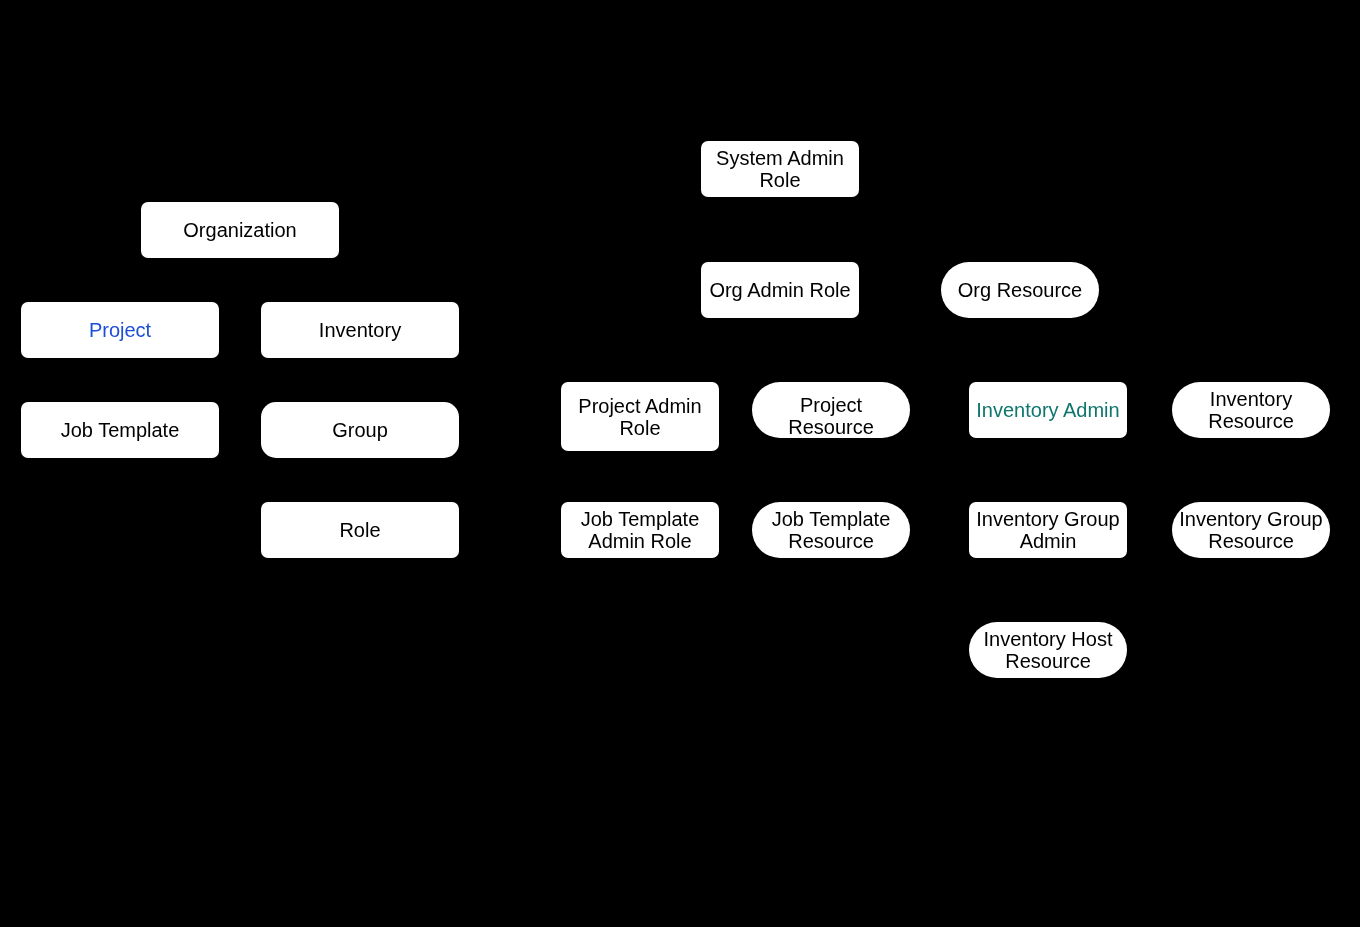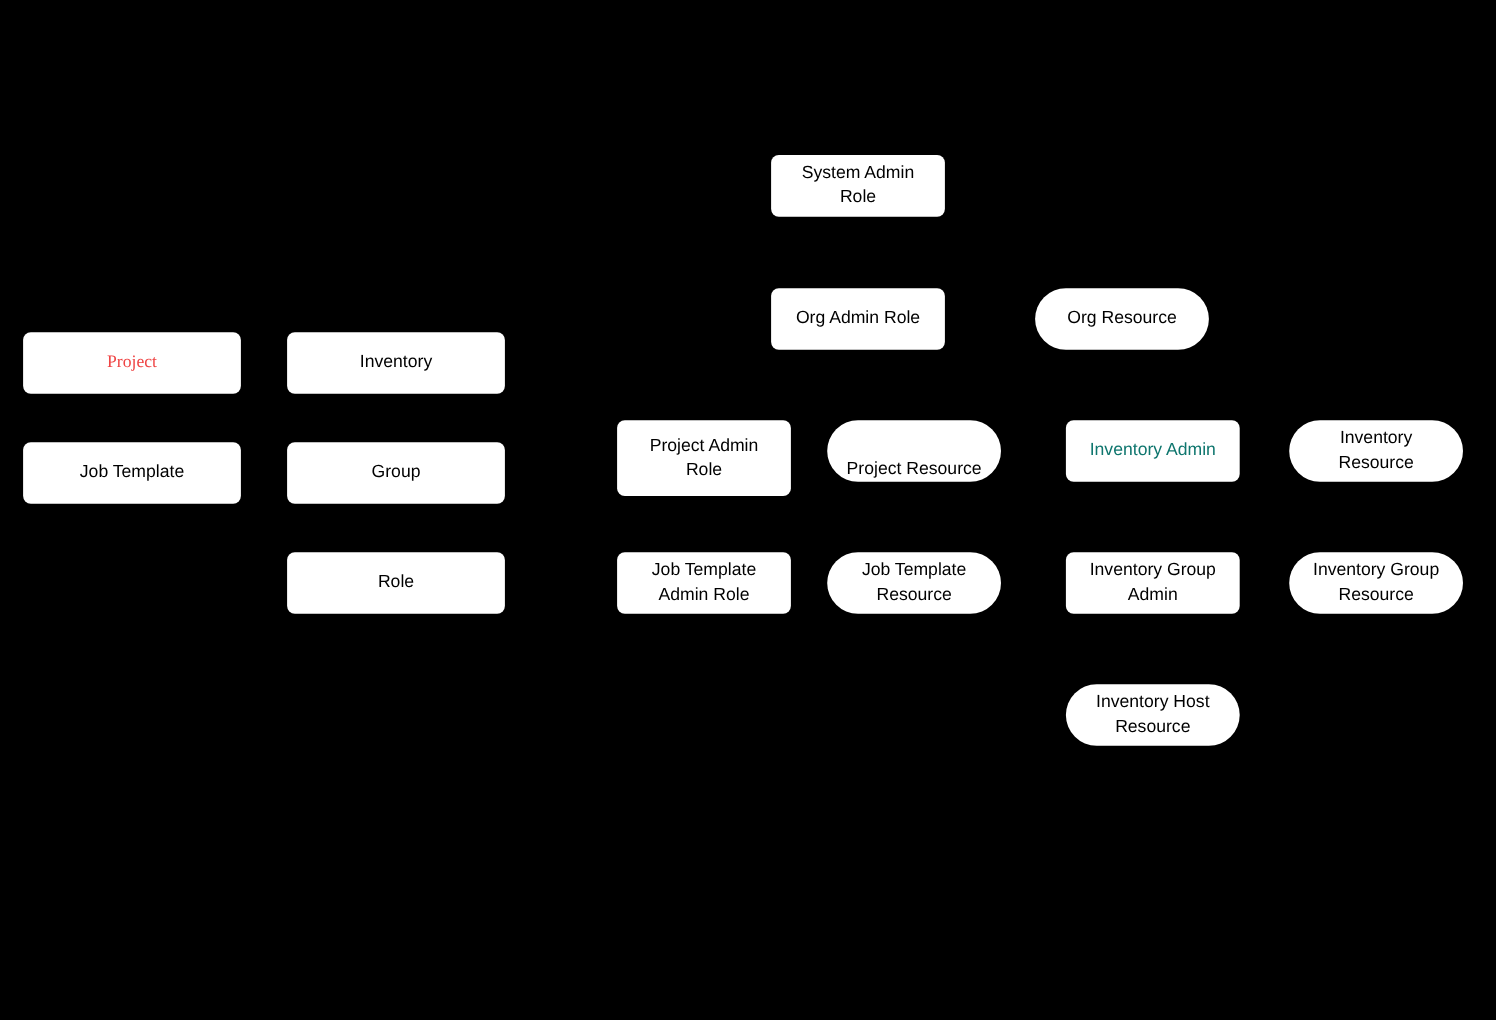--- a/index.html
+++ b/index.html
@@ -17,49 +17,52 @@
     font-family: "Liberation Sans", sans-serif;
   }
   .node {
     position: absolute;
     background: #ffffff;
     color: #000000;
     display: flex;
     align-items: center;
     justify-content: center;
     text-align: center;
-    font-size: 16px;
+    font-size: 20px;
     line-height: 22px;
     box-sizing: border-box;
   }
   .node.rect {
     border-radius: 7px;
   }
   .node.stadium {
     border-radius: 28px;
   }
   .node-label {
     white-space: pre-line;
     padding: 0 4px;
   }
 </style>
 </head>
 <body>
 
 <div class="diagram" style="background: rgb(0, 0, 0);">
-    <div class="node rect" style="left: 21px; top: 302px; width: 198px; height: 56px; background: rgb(255, 255, 255); color: #ef4444; font-family: Liberation Serif, serif;">
+    <div class="node rect" style="left: 141px; top: 202px; width: 198px; height: 56px; background: rgb(255, 255, 255); color: rgb(0, 0, 0);">
+      <span class="node-label">Organization</span>
+    </div>
+    <div class="node rect" style="left: 21px; top: 302px; width: 198px; height: 56px; background: rgb(255, 255, 255); color: #1d4ed8;">
       <span class="node-label">Project</span>
     </div>
     <div class="node rect" style="left: 261px; top: 302px; width: 198px; height: 56px; background: rgb(255, 255, 255); color: rgb(0, 0, 0);">
       <span class="node-label">Inventory</span>
     </div>
     <div class="node rect" style="left: 21px; top: 402px; width: 198px; height: 56px; background: rgb(255, 255, 255); color: rgb(0, 0, 0);">
       <span class="node-label">Job Template</span>
     </div>
-    <div class="node rect" style="left: 261px; top: 402px; width: 198px; height: 56px; background: rgb(255, 255, 255); color: rgb(0, 0, 0);">
+    <div class="node rect" style="left: 261px; top: 402px; width: 198px; height: 56px; background: rgb(255, 255, 255); color: rgb(0, 0, 0); border-radius: 15px;">
       <span class="node-label">Group</span>
     </div>
     <div class="node rect" style="left: 261px; top: 502px; width: 198px; height: 56px; background: rgb(255, 255, 255); color: rgb(0, 0, 0);">
       <span class="node-label">Role</span>
     </div>
     <div class="node rect" style="left: 701px; top: 141px; width: 158px; height: 56px; background: rgb(255, 255, 255); color: rgb(0, 0, 0);">
       <span class="node-label">System Admin
 Role</span>
     </div>
     <div class="node stadium" style="left: 941px; top: 262px; width: 158px; height: 56px; background: rgb(255, 255, 255); color: rgb(0, 0, 0);">

